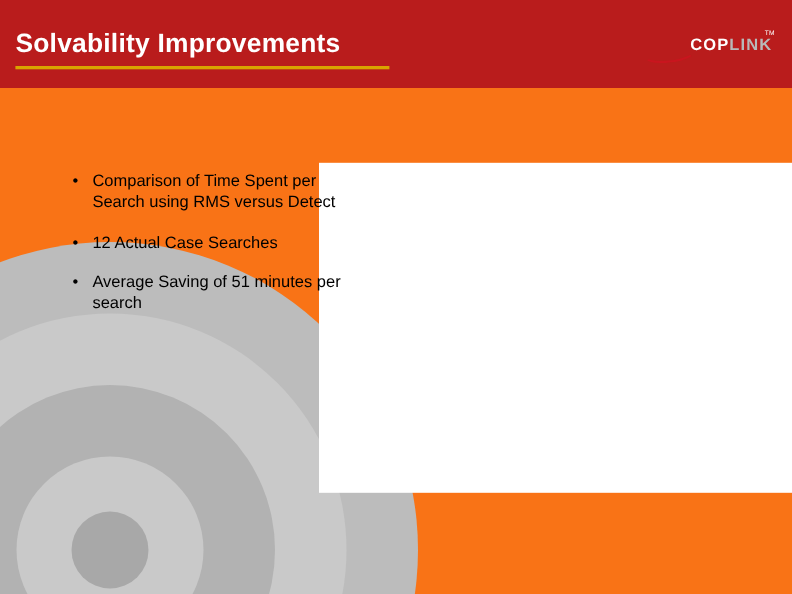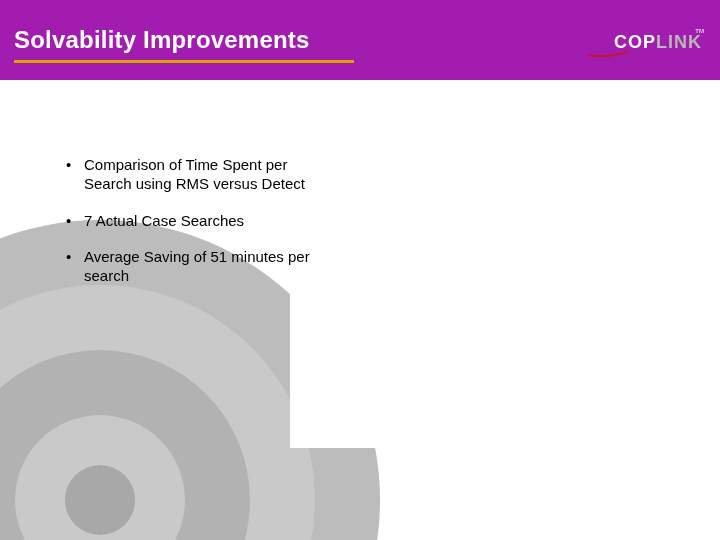--- a/index.html
+++ b/index.html
@@ -13,21 +13,21 @@
     position: relative;
   }
 
   
   .header {
     position: absolute;
     top: 0;
     left: 0;
     right: 0;
     height: 80px;
-    background: #a21caf;
+    background: #b91c1c;
   }
   .title-wrap {
     position: absolute;
     left: 14px;
     top: 26px;
   }
   .title {
     color: #fff;
     font-size: 24px;
     font-weight: bold;
@@ -46,21 +46,21 @@
     top: 32px;
     height: 26px;
     width: 110px;
   }
   .logo-text {
     position: absolute;
     right: 0;
     top: 0;
     font-family: Arial, sans-serif;
     font-weight: 900;
-    font-size: 18px;
+    font-size: 15px;
     letter-spacing: 1px;
     color: #fff;
   }
   .logo-text .cop { color: #fff; }
   .logo-text .link { color: #b8b8b8; }
   .logo-swoosh {
     position: absolute;
     right: 70px;
     top: 7px;
     width: 44px;
@@ -78,21 +78,21 @@
     font-size: 6px;
   }
 
   
   .body-slab {
     position: absolute;
     left: 0;
     top: 80px;
     width: 720px;
     height: 460px;
-    background: #ffffff;
+    background: #f97316;
     overflow: hidden;
   }
 
   
   .rings {
     position: absolute;
     left: -180px;
     bottom: -240px;
     width: 560px;
     height: 560px;
@@ -171,17 +171,17 @@
       <div class="r2"></div>
       <div class="r3"></div>
       <div class="r4"></div>
       <div class="r5"></div>
   </div>
 
   <div class="media-panel"></div>
 
   <ul class="bullets">
     <li>Comparison of Time Spent per Search using RMS versus Detect</li>
-    <li>7 Actual Case Searches</li>
+    <li>12 Actual Case Searches</li>
     <li>Average Saving of 51 minutes per search</li>
   </ul>
 
 </div>
 
 </body></html>

